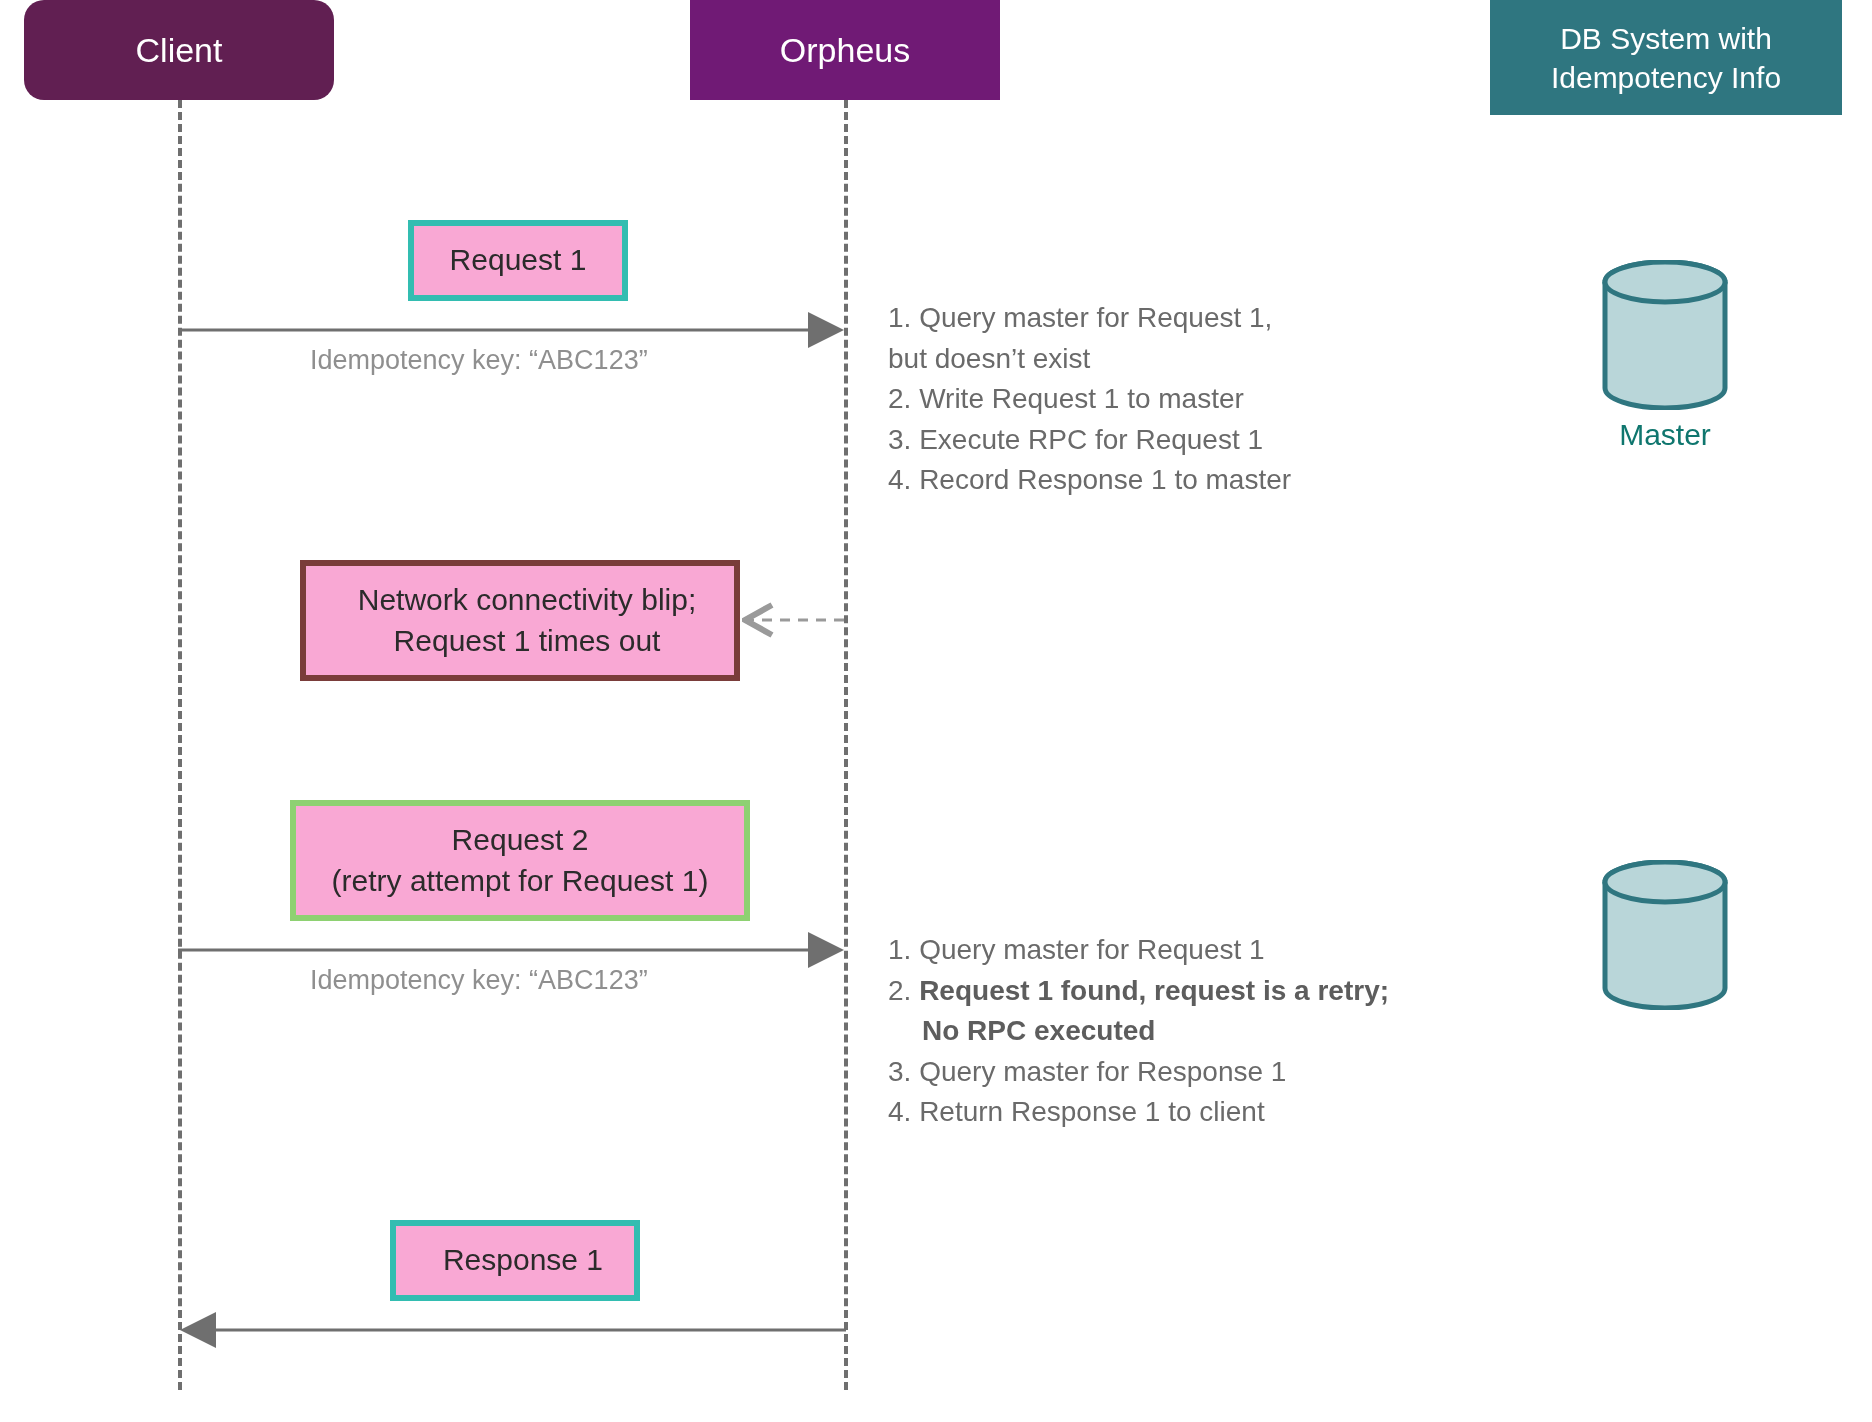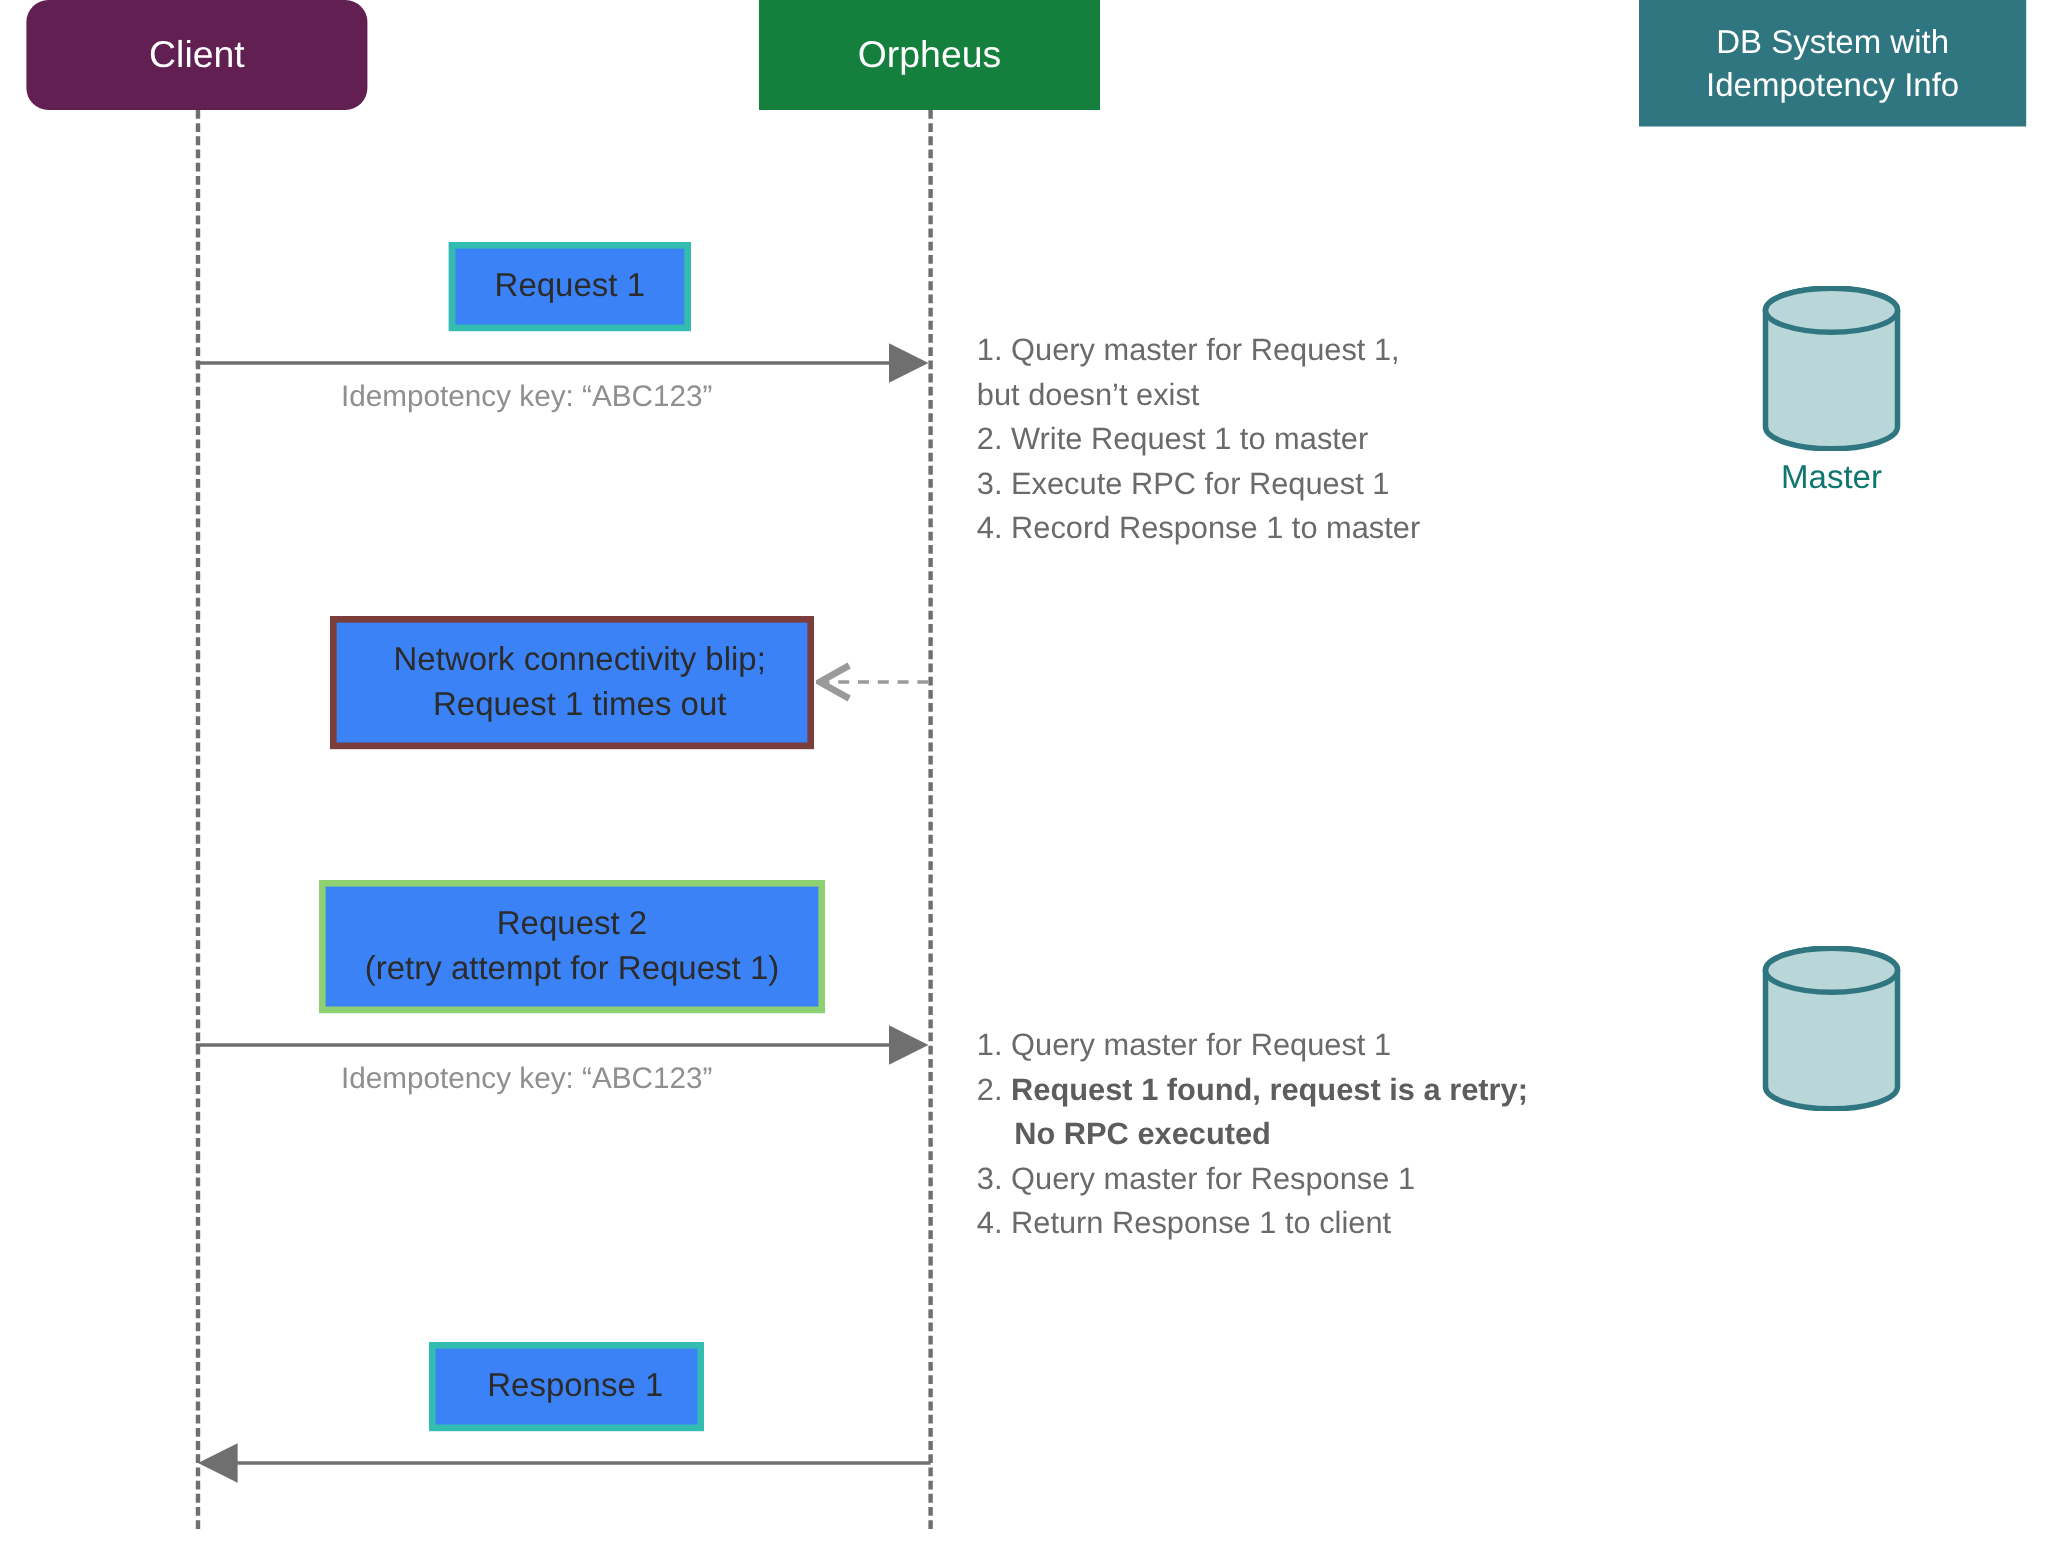--- a/index.html
+++ b/index.html
@@ -21,32 +21,32 @@
     color: #fff;
     font-size: 34px;
     display: flex;
     align-items: center;
     justify-content: center;
     text-align: center;
     line-height: 1.3;
     font-weight: 400;
   }
   .client-head { background: #611f52; border-radius: 20px; }
-  .orpheus-head { background: #15803d; }
+  .orpheus-head { background: #701a75; }
   .db-head { background: #2f7680; font-size: 30px; }
 
   
   .lifeline {
     border-left: 4px dashed #6f6f6f;
     width: 0;
   }
 
   
   .msg-box {
-    background: #3b82f6;
+    background: #f9a8d4;
     border: 6px solid;
     font-size: 30px;
     color: #2b2b2b;
     text-align: center;
     display: flex;
     align-items: center;
     justify-content: center;
     padding: 14px 22px;
     line-height: 1.35;
   }

